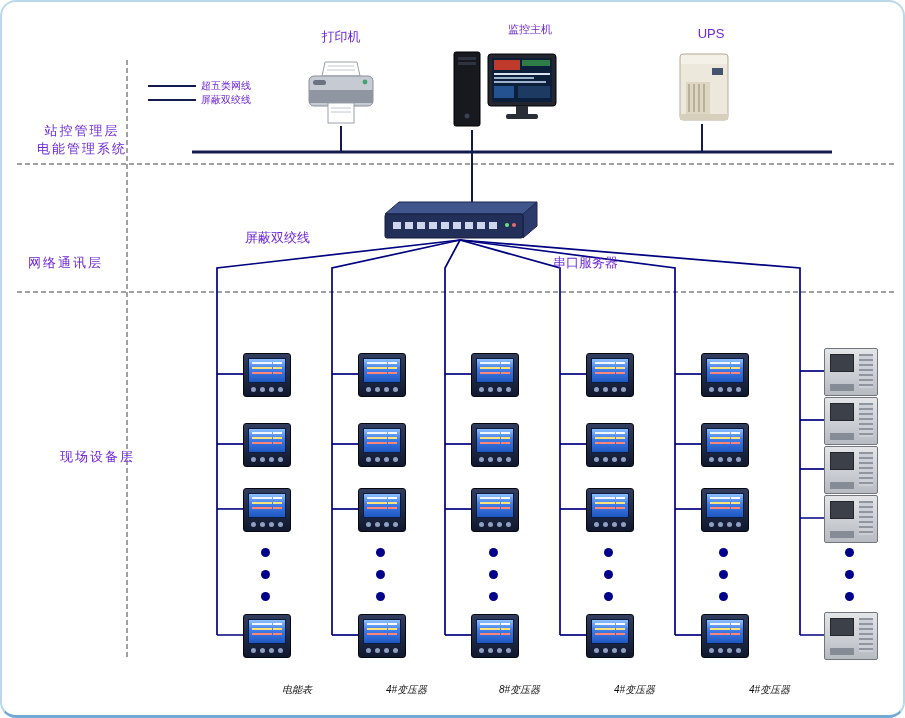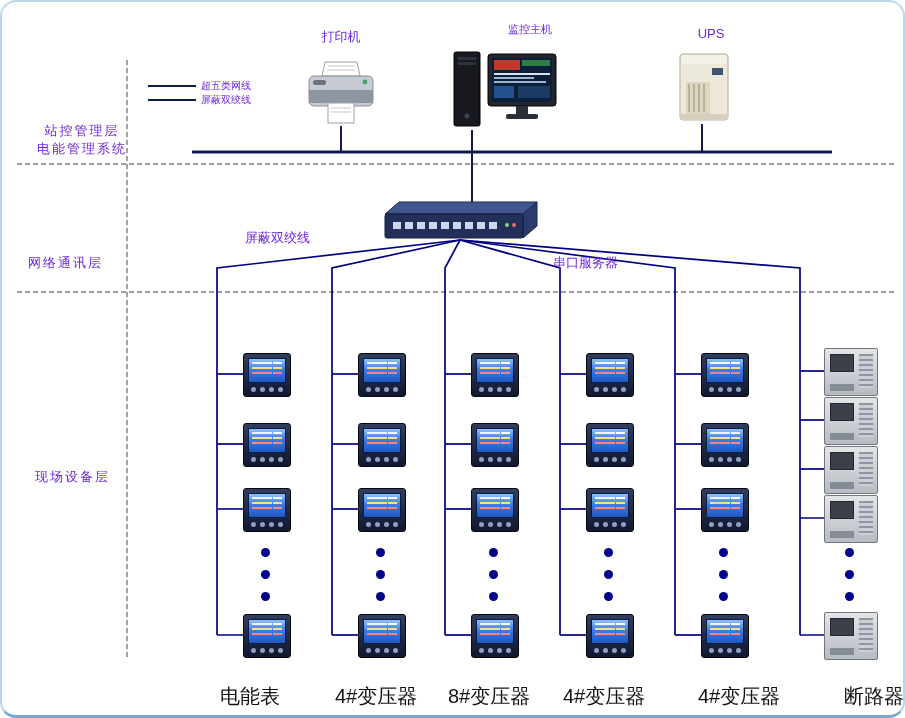--- a/index.html
+++ b/index.html
@@ -9,21 +9,21 @@
     border-radius:16px; overflow:hidden;
     font-family:"Liberation Sans", sans-serif; color:#111;
   }
   .wires { position:absolute; left:0; top:0; z-index:1; }
   .dev   { position:absolute; z-index:2; }
   .label { position:absolute; z-index:3; color:#6d28d9; }
 
   
   .layer-station { left:26px; top:120px; width:108px; text-align:center; font-size:13px; letter-spacing:2px; line-height:18px; }
   .layer-net     { left:26px; top:252px; width:100px; text-align:left; font-size:13px; letter-spacing:2px; }
-  .layer-field   { left:33px; top:446px; width:100px; text-align:left; font-size:13px; letter-spacing:2px;margin-top:20px; }
+  .layer-field   { left:33px; top:446px; width:100px; text-align:right; font-size:13px; letter-spacing:2px; }
 
   
   .legend-l1 { left:199px; top:77px; font-size:10px; }
   .legend-l2 { left:199px; top:91px; font-size:10px; }
 
   
   .printer-label { left:303px; top:26px; width:72px;  text-align:center; font-size:13px; }
   .host-label    { left:478px; top:20px; width:100px; text-align:center; font-size:11px;font-family:Liberation Mono, monospace; }
   .ups-label     { left:679px; top:24px; width:60px;  text-align:center; font-size:13px; }
   .server-label  { left:551px; top:204px; font-size:13px;margin-top:48px; }
@@ -63,21 +63,21 @@
   .dots { position:absolute; z-index:2; width:10px; top:546px; }
   .dots i { display:block; width:9px; height:9px; border-radius:50%; background:#00008B; margin-bottom:13px; }
 
   
   .c1{left:241px}.c2{left:356px}.c3{left:469px}.c4{left:584px}.c5{left:699px}.c6{left:822px}
   .r1{top:351px}.r2{top:421px}.r3{top:486px}.r4{top:612px}
   .b1{top:346px}.b2{top:395px}.b3{top:444px}.b4{top:493px}.b5{top:610px}
   .d1{left:259px}.d2{left:374px}.d3{left:487px}.d4{left:602px}.d5{left:717px}.d6{left:843px}
 
   
-  .col-label { position:absolute; top:681px; width:92px; text-align:left; font-size:20px; z-index:3; }
+  .col-label { position:absolute; top:681px; width:92px; text-align:right; font-size:10px; z-index:3;font-style:italic; }
   .cl1{left:218px}.cl2{left:333px}.cl3{left:446px}.cl4{left:561px}.cl5{left:696px}.cl6{left:842px}
 </style>
 </head>
 <body>
 
 <div class="canvas">
 
   <svg class="wires" width="905" height="718" viewBox="0 0 905 718">
 
     <g stroke="#444" stroke-width="1" stroke-dasharray="5 3">

